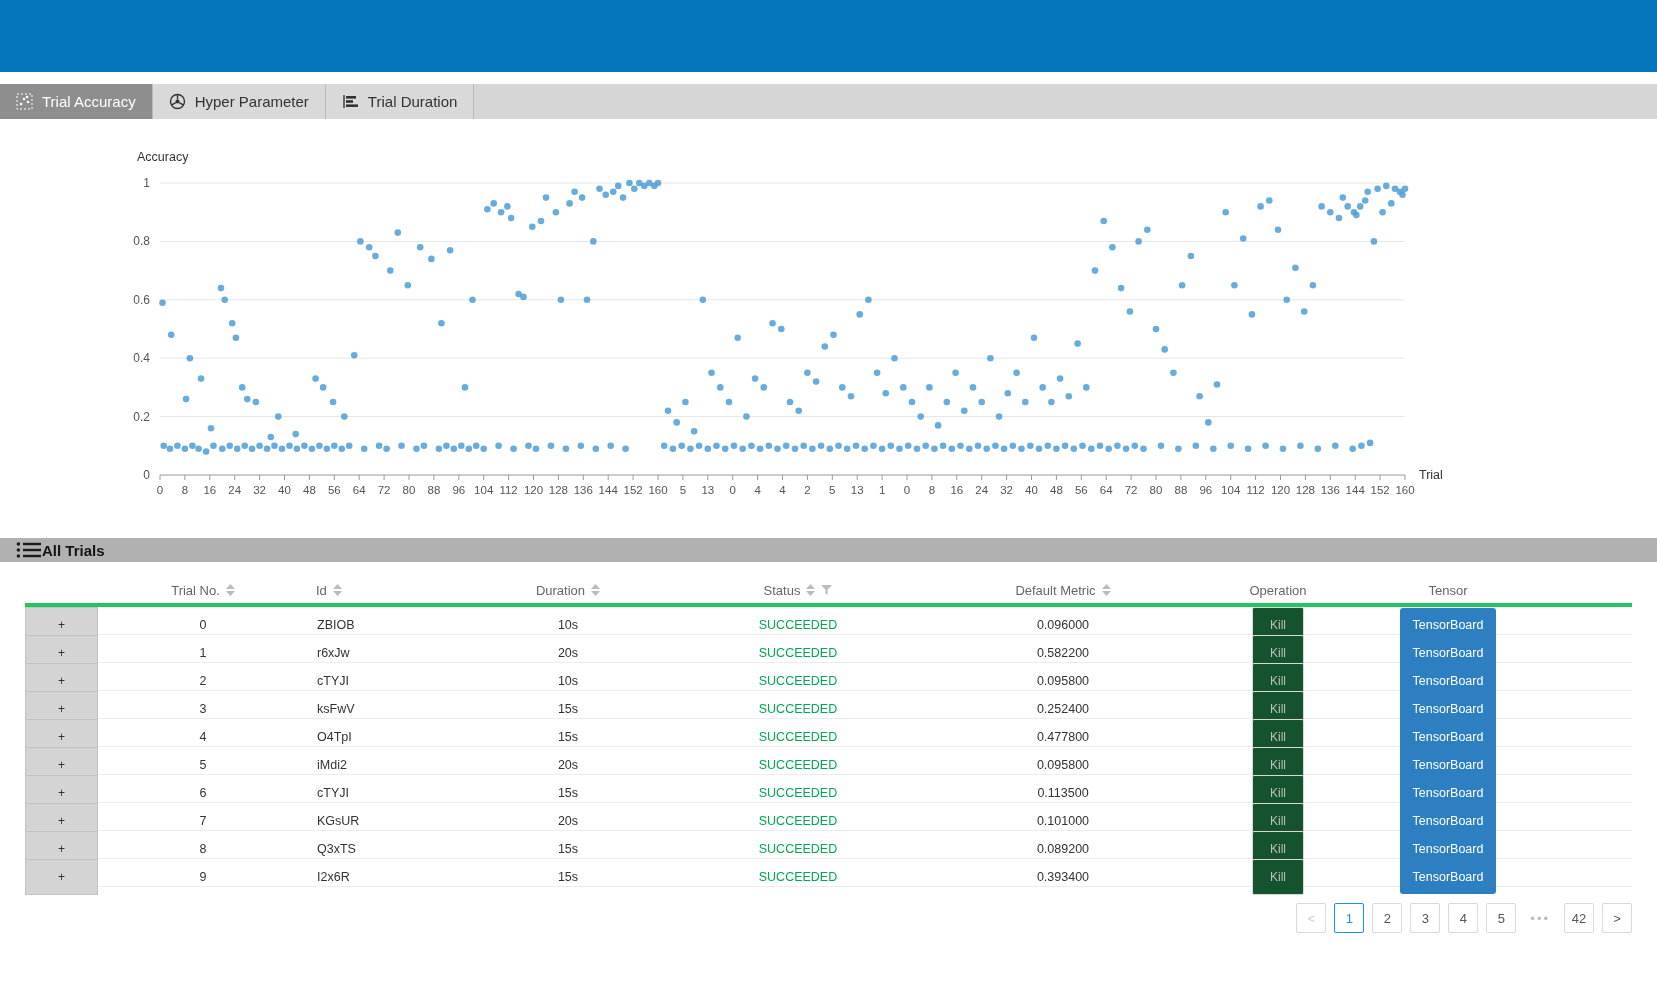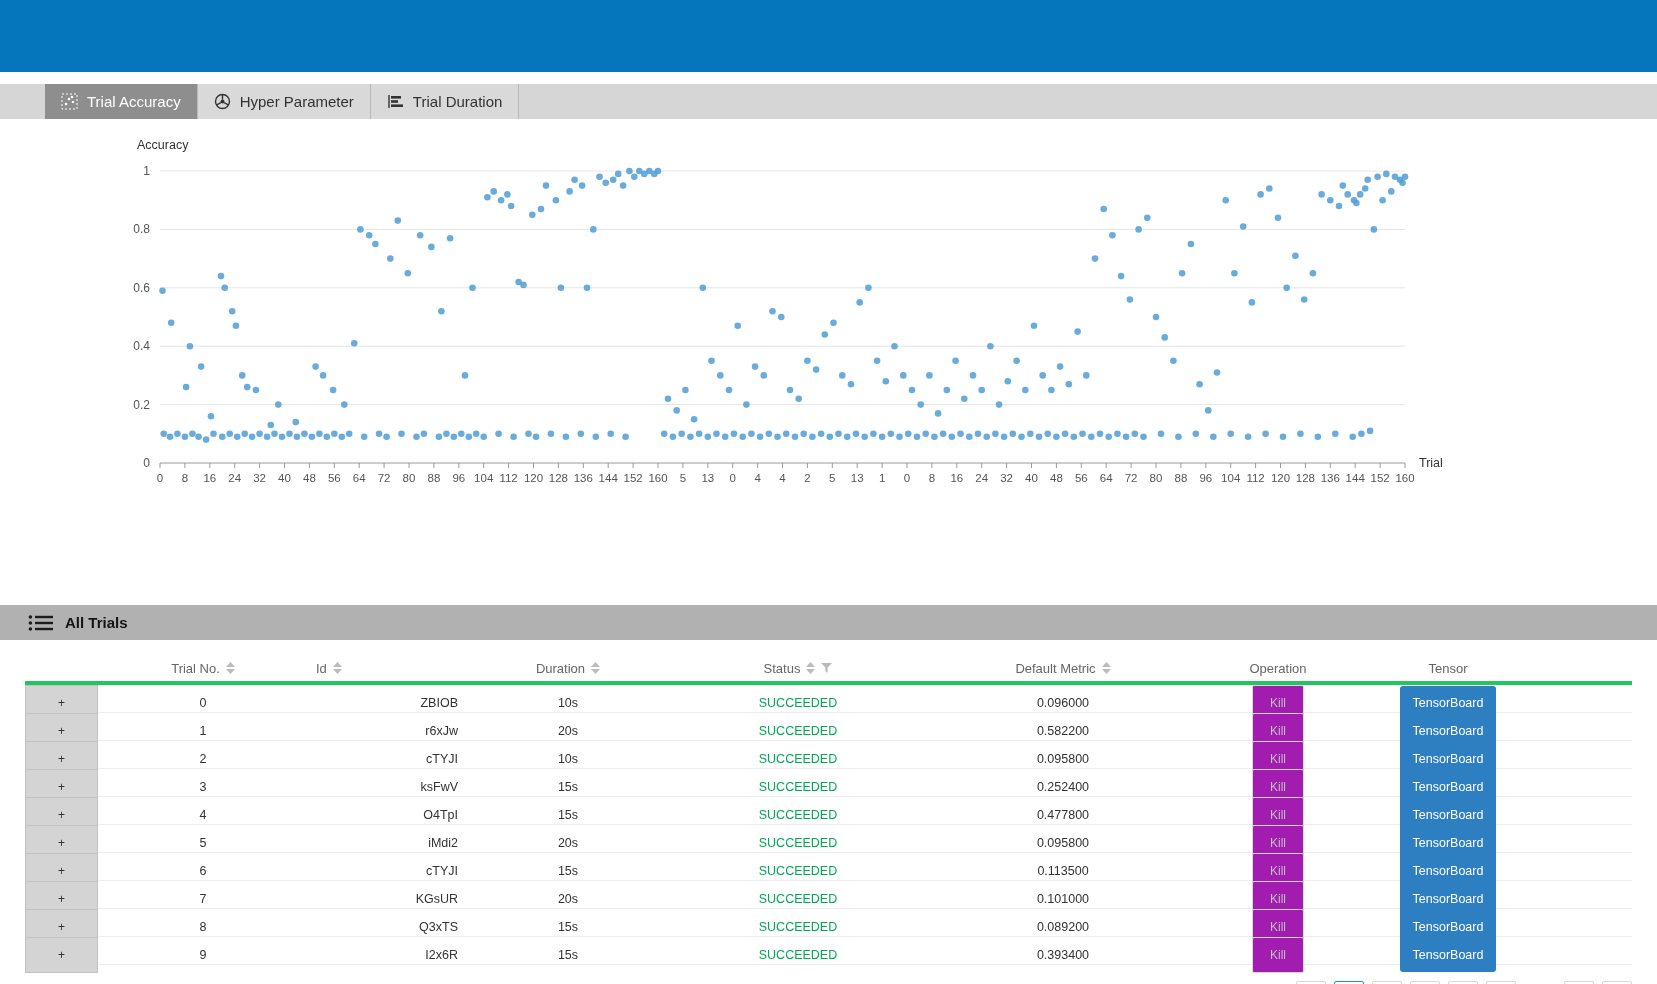--- a/index.html
+++ b/index.html
@@ -13,56 +13,56 @@
   .header { height:72px; background:#0576bc; display:flex; align-items:center; }
   .logo-block { margin-left:28px; width:160px; display:flex; flex-direction:column; align-items:center; }
   .logo-block svg { display:block; }
   .brand { font-size:10.5px; color:#fff; margin-top:3px; white-space:nowrap; letter-spacing:.2px; }
   .nav-tabs { display:flex; margin-left:54px; gap:70px; align-items:center; }
   .nav-tab { position:relative; font-size:15.5px; color:rgba(255,255,255,.78); padding:6px 2px; cursor:pointer; }
   .nav-tab.active { color:#fff; }
   .nav-tab.active::after { content:""; position:absolute; left:-4px; right:-4px; bottom:-6px; height:2px; background:#fff; }
 
   
-  .subtabs { margin-top:12px; height:35px; background:#d6d6d6; display:flex; align-items:stretch;padding-left:45px; }
+  .subtabs { margin-top:12px; height:35px; background:#d6d6d6; display:flex; align-items:stretch; }
   .subtab { display:flex; align-items:center; gap:9px; padding:0 16px; font-size:15px; color:#333;
             border-right:1px solid #b9b9b9; cursor:pointer; background:#d9d9d9; }
   .subtab.active { background:#8e8e8e; color:#fff; }
   .subtab svg { display:block; }
 
   
-  .chart-wrap { height:486px; padding-top:12px; background:#fff; }
+  .chart-wrap { height:419px; padding-top:24px; background:#fff; }
   #scatter-svg { display:block; }
   .gridline { stroke:#e6e6e6; stroke-width:1; }
   .axisline { stroke:#9a9a9a; stroke-width:1; }
   .tickmark { stroke:#9a9a9a; stroke-width:1; }
   .ytick { fill:#555; font-size:12px; text-anchor:end; font-family:"Liberation Sans",sans-serif; }
   .xtick { fill:#555; font-size:11.5px; text-anchor:middle; font-family:"Liberation Sans",sans-serif; }
   .axis-label { fill:#333; font-size:12.5px; font-family:"Liberation Sans",sans-serif; }
   .dot { fill:#4f9dd6; fill-opacity:.85; }
 
   
-  .alltrials { height:35px; background:#b1b1b1; display:flex; align-items:center; gap:11px; padding-left:28px; }
+  .alltrials { height:24px; background:#b1b1b1; display:flex; align-items:center; padding-left:16px; }
   .alltrials-title { font-size:15px; font-weight:bold; color:#141414; }
 
   
   .table-wrap { margin:15px 25px 0 25px; }
   .tgrid { display:grid; grid-template-columns:73px 210px 150px 220px 240px 290px 140px 200px 1fr; align-items:center; }
   .thead { height:30px; color:#666; font-size:13px; border-bottom:4px solid #22c55e; }
   .th { display:flex; align-items:center; justify-content:center; gap:6px; }
   .th.left { justify-content:flex-start; padding-left:8px; }
   .sorticon, .filtericon { display:block; }
   .trow { height:28px; border-bottom:1px solid #ededed; font-size:12.5px; color:#333; }
   .cell { text-align:center; }
-  .cell.c-id { text-align:right; padding-left:9px; }
+  .cell.c-id { text-align:left; padding-left:9px; }
   .cell.c-status { color:#00a854; }
   .cell.c-op, .cell.c-tensor { display:flex; justify-content:center; }
   .expand-cell { background:#d4d4d4; border:1px solid #c2c2c2; height:100%; display:flex; align-items:center;
                  justify-content:center; font-size:12px; color:#333; cursor:pointer; }
-  .kill { width:52px; height:36px; background:#a21caf; border:1px solid #d9d9d9; border-radius:2px;
+  .kill { width:52px; height:36px; background:#14532d; border:1px solid #d9d9d9; border-radius:2px;
           color:#bfbfbf; font-size:12px; font-family:"Liberation Sans",sans-serif; cursor:not-allowed; }
   .tb { width:96px; height:34px; background:#2e7fc2; border:none; border-radius:3px; color:#fff;
         font-size:12.5px; font-family:"Liberation Sans",sans-serif; cursor:pointer; }
 
   
   .pagination { display:flex; justify-content:flex-end; align-items:center; gap:8px; margin:16px 25px 0 0; }
   .page-btn { min-width:30px; height:30px; padding:0 6px; border:1px solid #d9d9d9; border-radius:2px; background:#fff;
               color:#555; font-size:13px; display:flex; align-items:center; justify-content:center; cursor:pointer; }
   .page-btn.active { border-color:#1890ff; color:#1890ff; }
   .page-btn.disabled { color:#ccc; }

